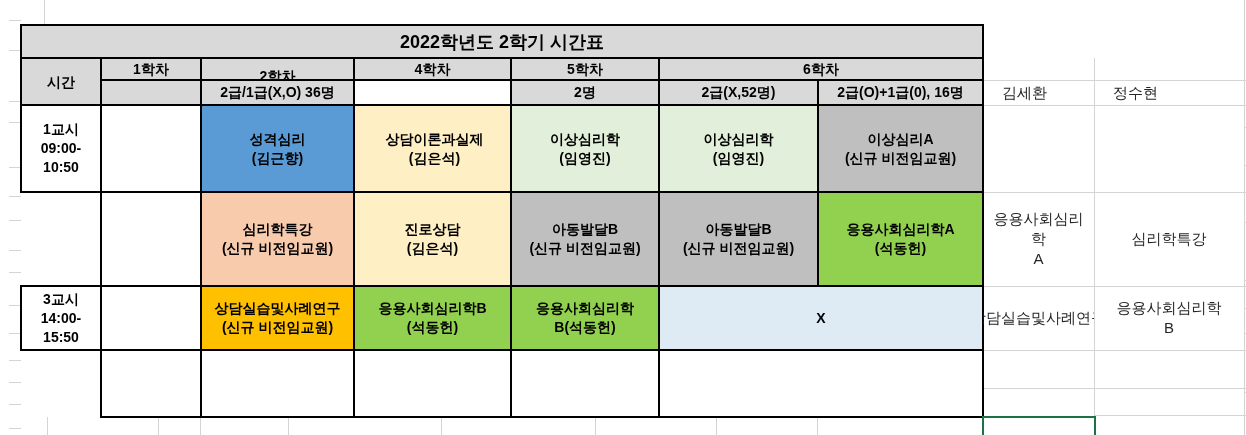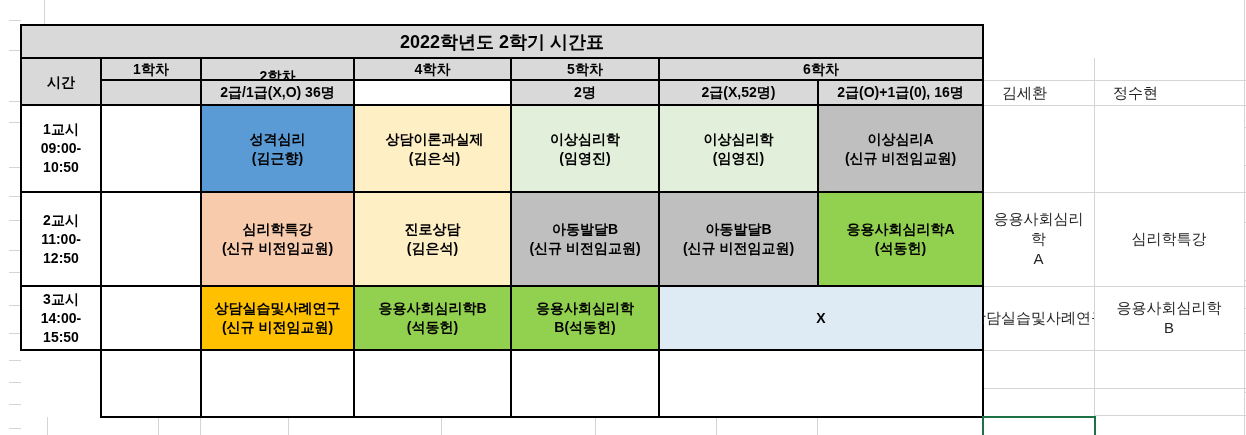--- a/index.html
+++ b/index.html
@@ -149,25 +149,20 @@
   </div>
   <div class="cell bg-ltgreen" style="left:649px;top:104px;width:161px;height:89px">
     <span>이상심리학
 (임영진)</span>
   </div>
   <div class="cell bg-gray" style="left:808px;top:104px;width:167px;height:89px">
     <span>이상심리A
 (신규 비전임교원)</span>
   </div>
 
-  <div class="cell" style="left:11px;top:191px;width:82px;height:96px">
-    <span>2교시
-11:00-
-12:50</span>
-  </div>
   <div class="cell" style="left:91px;top:191px;width:102px;height:96px">
     <span></span>
   </div>
   <div class="cell bg-peach" style="left:191px;top:191px;width:155px;height:96px">
     <span>심리학특강
 (신규 비전임교원)</span>
   </div>
   <div class="cell bg-cream" style="left:344px;top:191px;width:159px;height:96px">
     <span>진로상담
 (김은석)</span>

